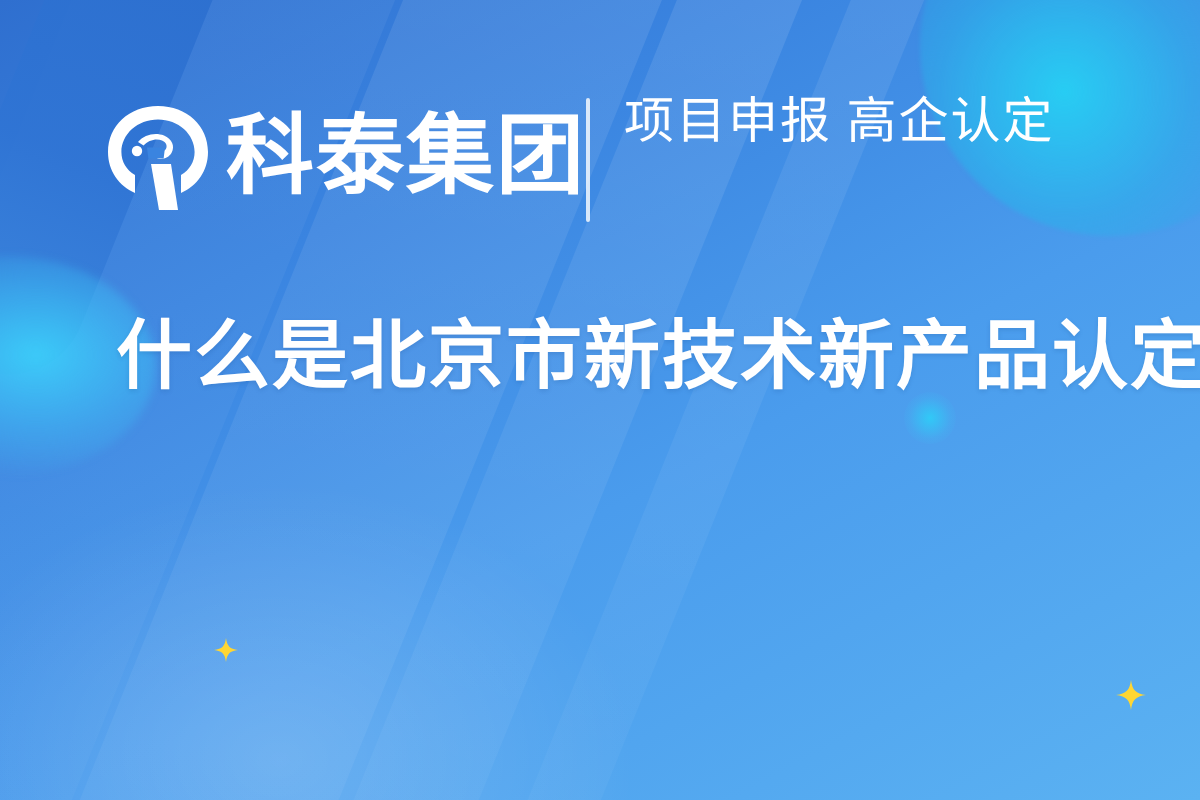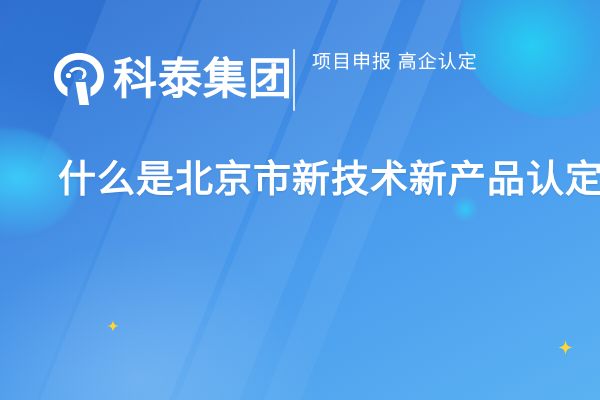--- a/index.html
+++ b/index.html
@@ -184,21 +184,21 @@
     font-size: 28px;
     line-height: 34px;
     color: #ffffff;
     letter-spacing: 1.5px;
     white-space: nowrap;
     font-family: "Liberation Sans", "DejaVu Sans", sans-serif;
   }
 
   .tagline-sub {
     margin-top: 3px;
-    font-size: 19px;
+    font-size: 25px;
     line-height: 26px;
     color: #ffffff;
     letter-spacing: 1px;
     white-space: nowrap;
     font-family: "Liberation Serif", "DejaVu Serif", serif;
   }
 
   
   .headline {
     position: absolute;

